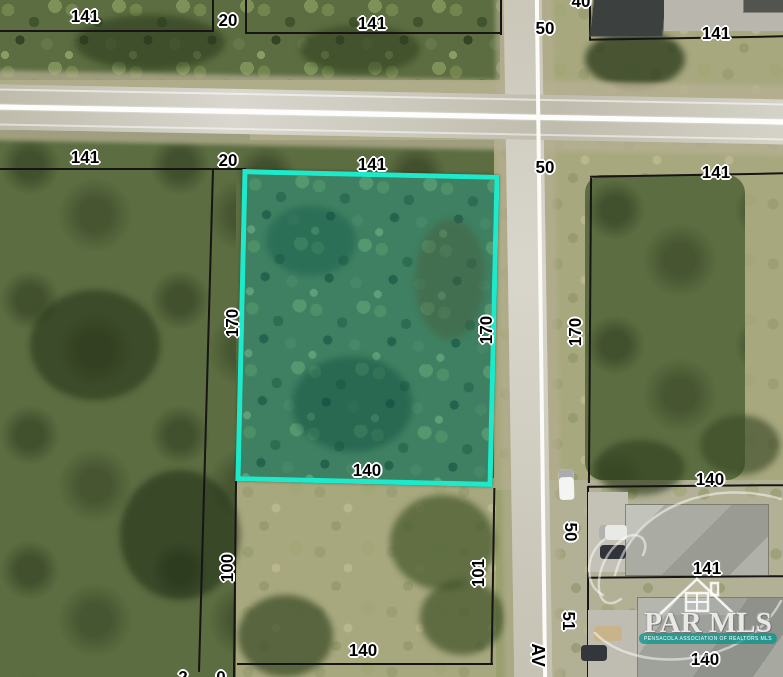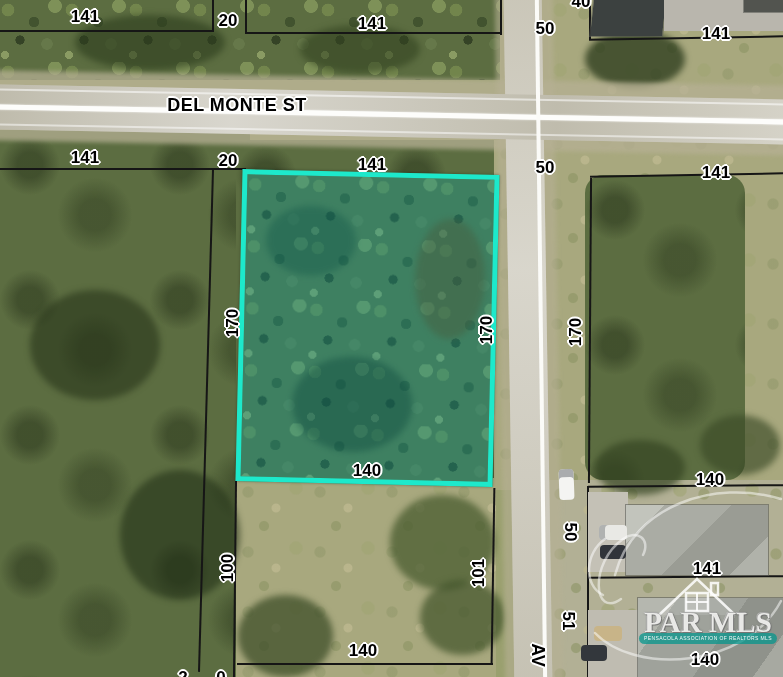--- a/index.html
+++ b/index.html
@@ -183,21 +183,20 @@
       <div class="lbl" style="left: 570px; top: 532px; transform: translate(-50%, -50%) rotate(90deg);">50</div>
       <div class="lbl" style="left: 568px; top: 621px; transform: translate(-50%, -50%) rotate(90deg);">51</div>
       <div class="lbl" style="left: 710px; top: 479px; transform: translate(-50%, -50%) rotate(0deg);">140</div>
       <div class="lbl" style="left: 707px; top: 568px; transform: translate(-50%, -50%) rotate(0deg);">141</div>
       <div class="lbl" style="left: 705px; top: 659px; transform: translate(-50%, -50%) rotate(0deg);">140</div>
       <div class="lbl" style="left: 363px; top: 650px; transform: translate(-50%, -50%) rotate(0deg);">140</div>
       <div class="lbl" style="left: 183px; top: 677px; transform: translate(-50%, -50%) rotate(0deg);">2</div>
       <div class="lbl" style="left: 221px; top: 677px; transform: translate(-50%, -50%) rotate(0deg);">0</div>
     </div>
 
-  <div class="lbl street-h">DEL MONTE ST</div>
   <div class="lbl street-v">AV</div>
 
   <div class="wm">
     <svg width="208" height="232" viewBox="0 0 208 232">
       <g fill="none" stroke="rgba(255,255,255,0.5)" stroke-width="2.5" stroke-linecap="round">
         <path d="M 20,190 C 60,232 170,226 206,158"></path>
         <path d="M 40,132 C 58,62 140,36 206,56"></path>
         <path d="M 46,156 C 18,176 14,120 48,96 C 62,86 76,96 68,112"></path>
         <path d="M 30,96 C 10,110 8,142 28,152"></path>
       </g>

